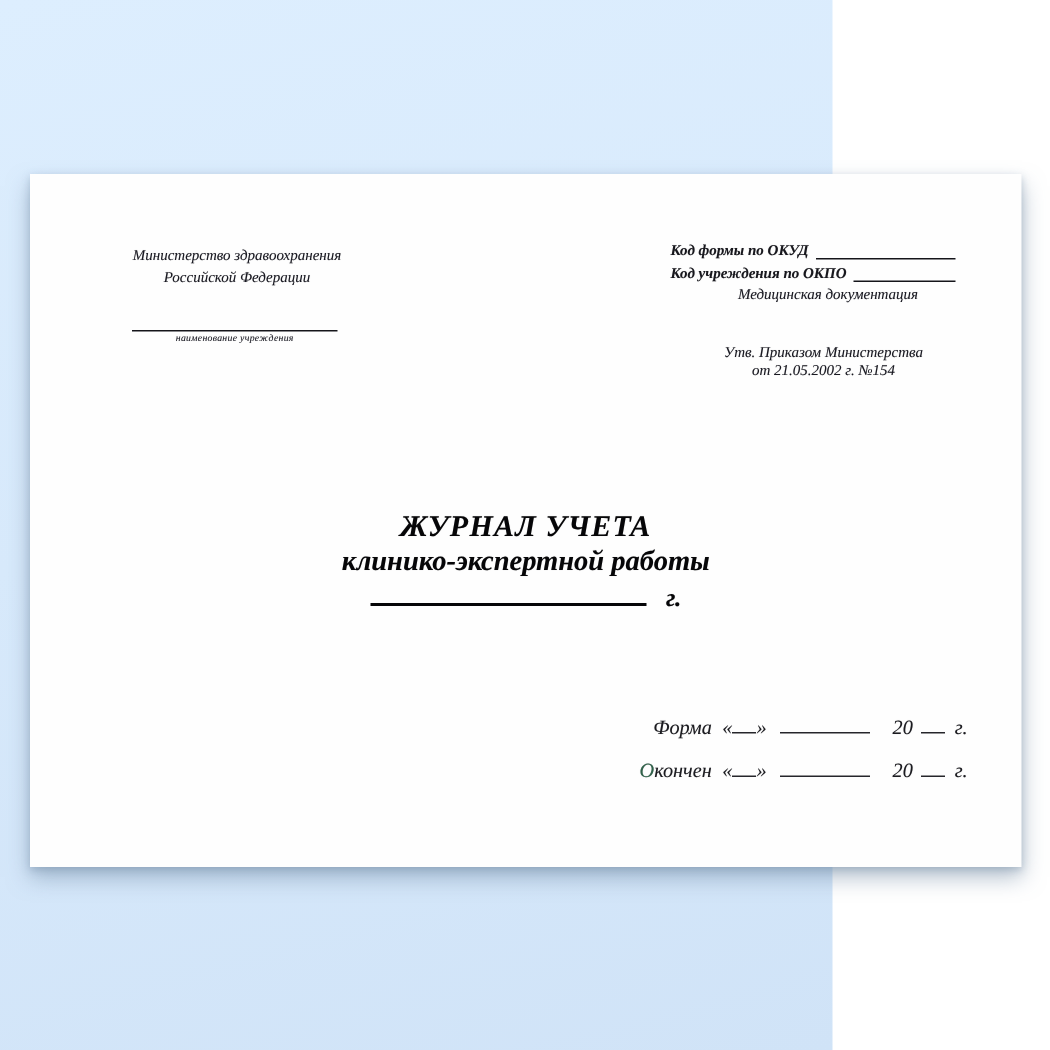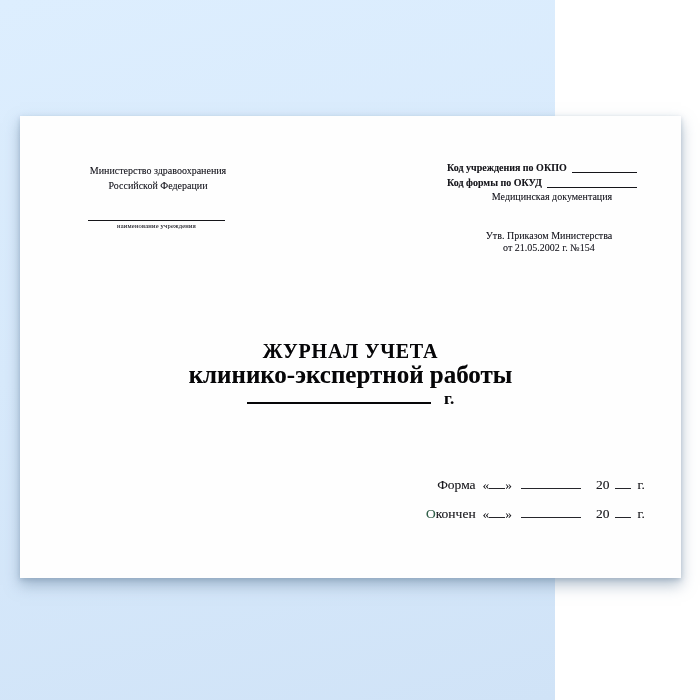--- a/index.html
+++ b/index.html
@@ -3,20 +3,21 @@
 <meta charset="utf-8">
 <style>
   html, body { margin: 0; padding: 0; }
   body {
     width: 700px; height: 700px; overflow: hidden;
     font-family: "Liberation Serif", "DejaVu Serif", serif;
   }
   .photo {
     position: relative; width: 555px; height: 700px;
     background: linear-gradient(165deg, #ddeefe 0%, #d8eafc 45%, #d0e3f7 100%);
+    font-style: italic;
   }
   .page {
     position: absolute; left: 20px; top: 116px; width: 661px; height: 462px;
     background: #fefefe;
     box-shadow: 0 7px 14px rgba(108, 134, 160, 0.50), 0 2px 5px rgba(108, 134, 160, 0.35);
     color: #1e1e1e;
     text-shadow: 0 0 0.5px rgba(20,20,20,0.35);
   }
 
   
@@ -48,21 +49,21 @@
     position: absolute; left: 429px; top: 114px; width: 200px;
     text-align: center; font-size: 10px; line-height: 12px; color: #191922;
   }
 
   
   .title {
     position: absolute; left: 0; top: 223px; width: 661px;
     text-align: center; font-weight: bold; color: #060608;
   }
   .t1 { font-size: 20px; line-height: 24px; letter-spacing: 0.8px; }
-  .t2 { font-size: 25px; line-height: 24px; }
+  .t2 { font-size: 19px; line-height: 24px; }
   .t-year { line-height: 24px; font-size: 17px; }
   .year-blank {
     display: inline-block; width: 184px; height: 14px;
     border-bottom: 2.2px solid #060608; vertical-align: baseline;
   }
   .year-suffix { margin-left: 9px; }
 
   
   .dates {
     position: absolute; top: 360px; right: 36px;
@@ -90,25 +91,25 @@
       <div>Российской Федерации</div>
     </div>
 
     <div class="institution">
       <div class="inst-line"></div>
       <div class="inst-caption">наименование учреждения</div>
     </div>
 
     <div class="codes">
       <div class="code-row">
-        <span class="code-label">Код учреждения по ОКПО</span>
+        <span class="code-label">Код формы по ОКУД</span>
         <span class="code-blank"></span>
       </div>
       <div class="code-row">
-        <span class="code-label">Код формы по ОКУД</span>
+        <span class="code-label">Код учреждения по ОКПО</span>
         <span class="code-blank"></span>
       </div>
     </div>
 
     <div class="form-note">
       <div>Медицинская документация</div>
     </div>
 
     <div class="approval">
       <div>Утв. Приказом Министерства</div>

